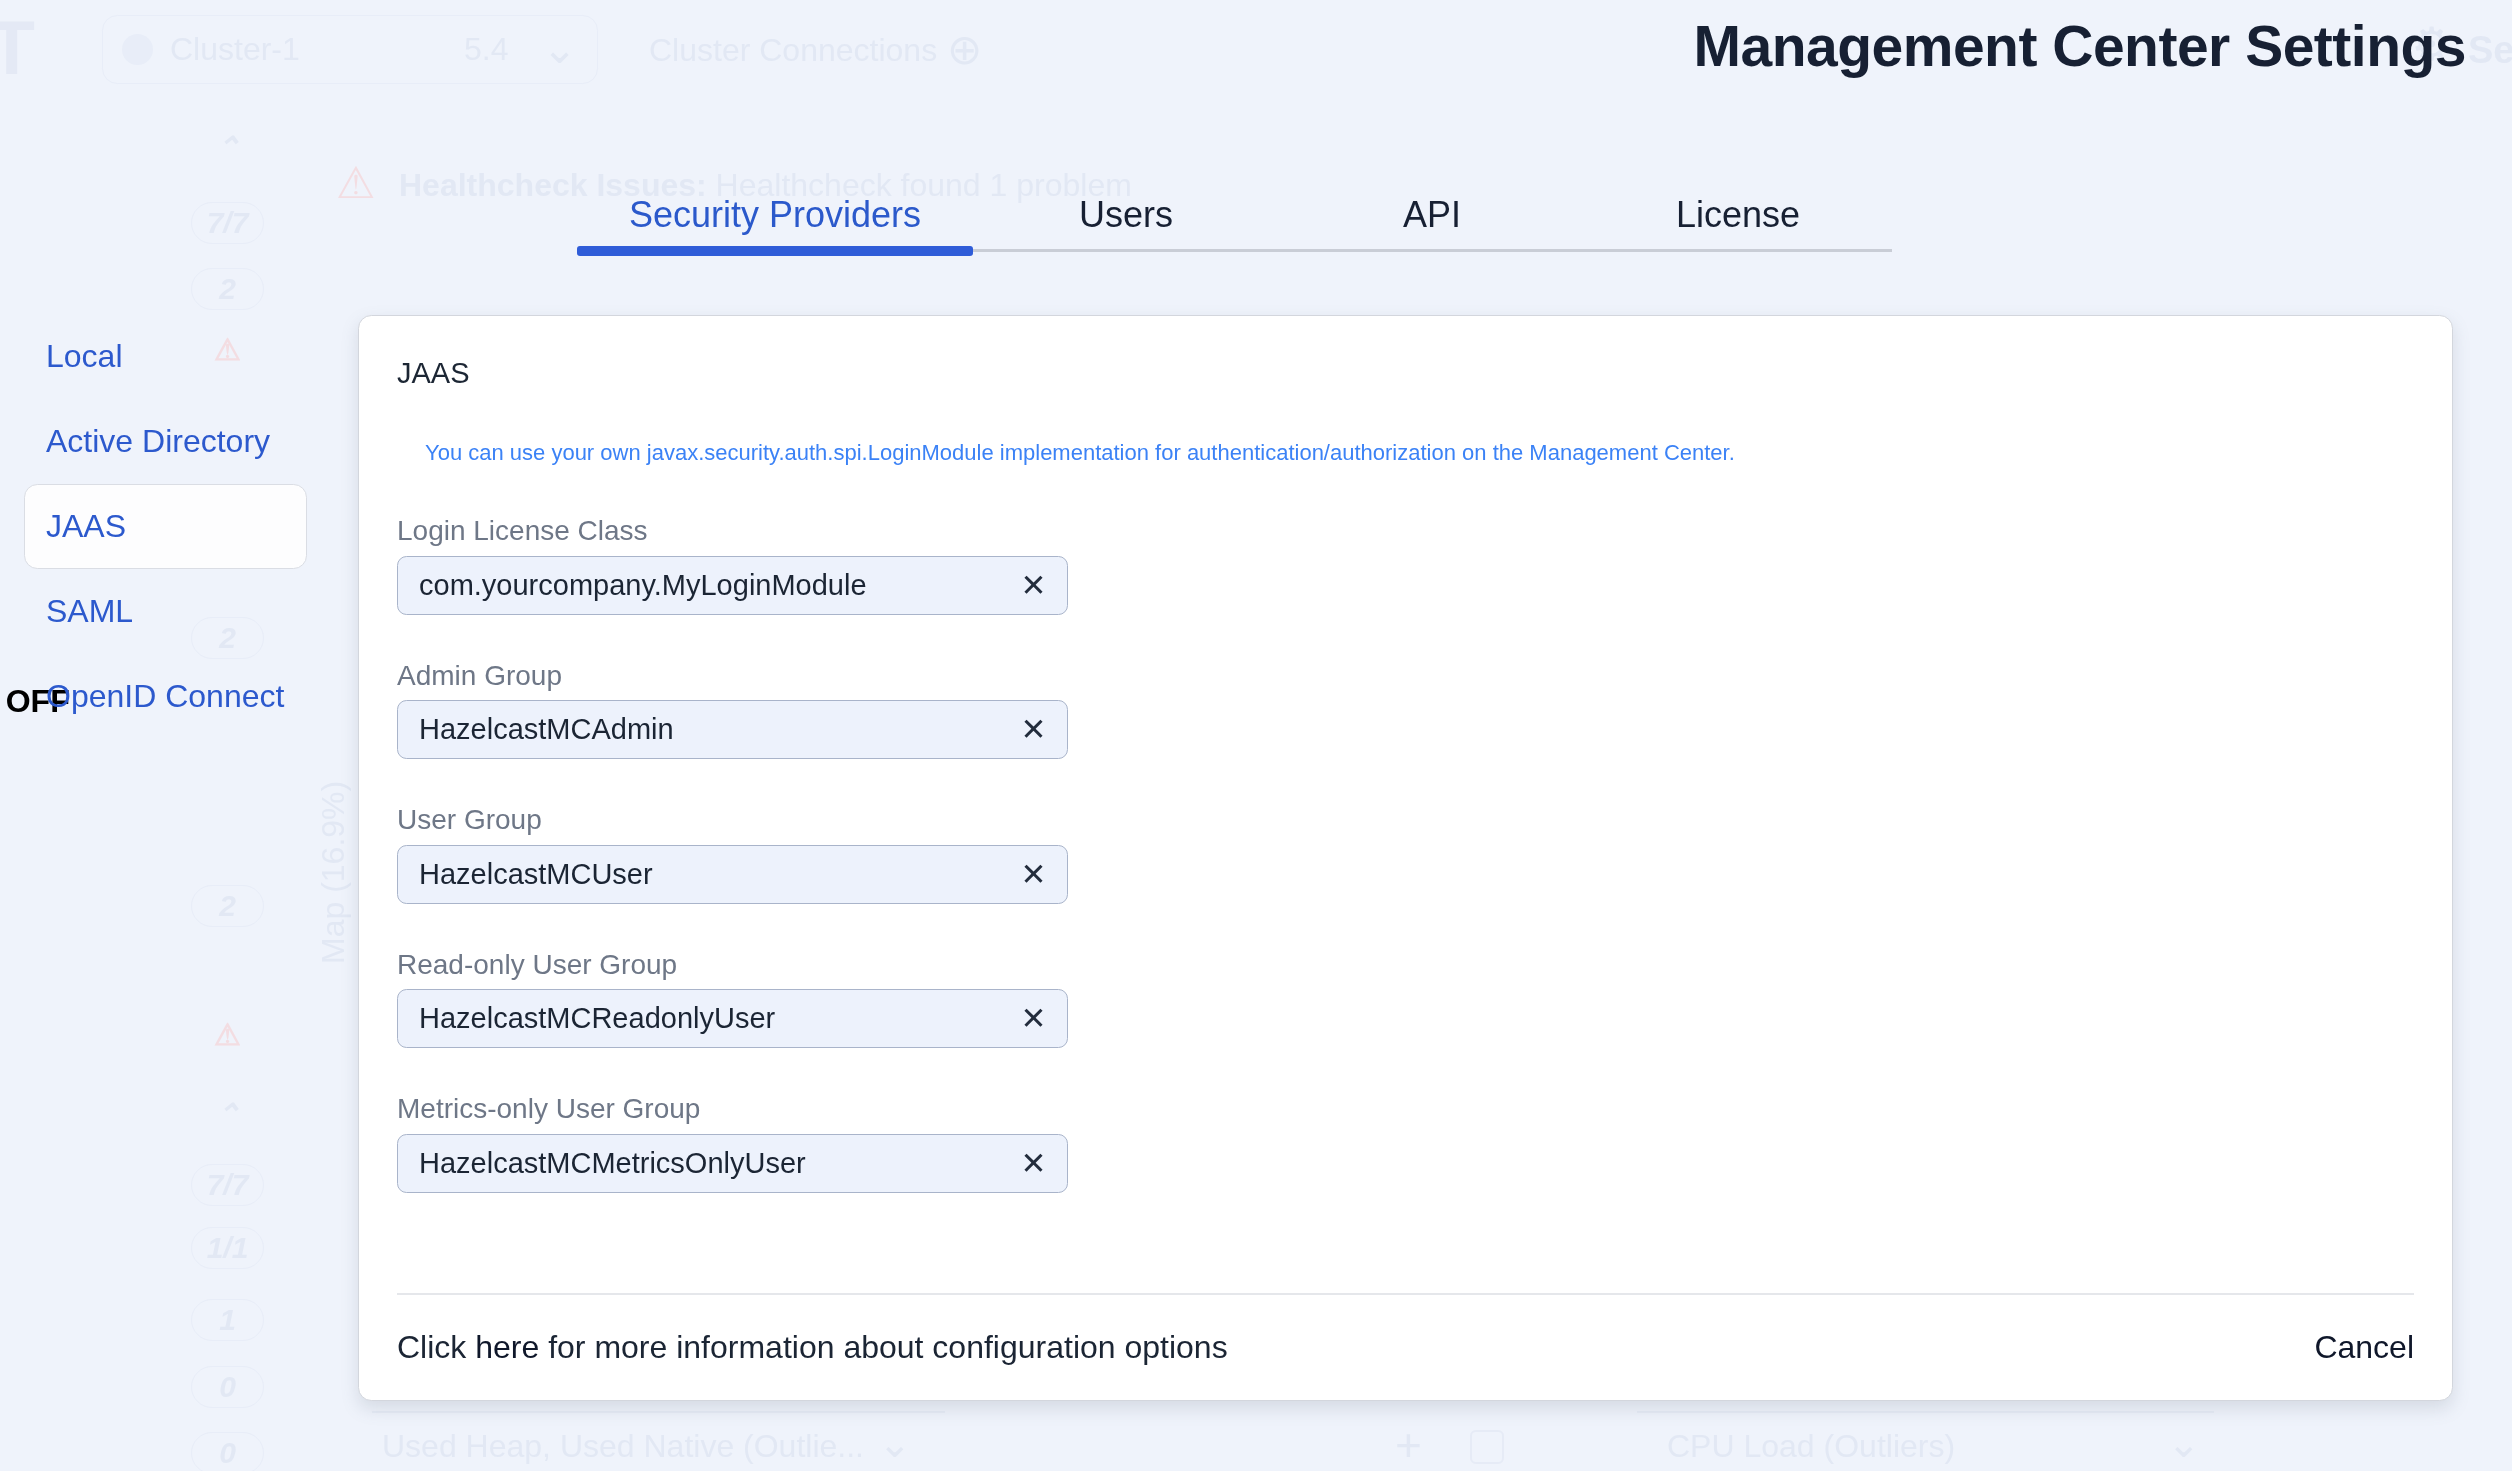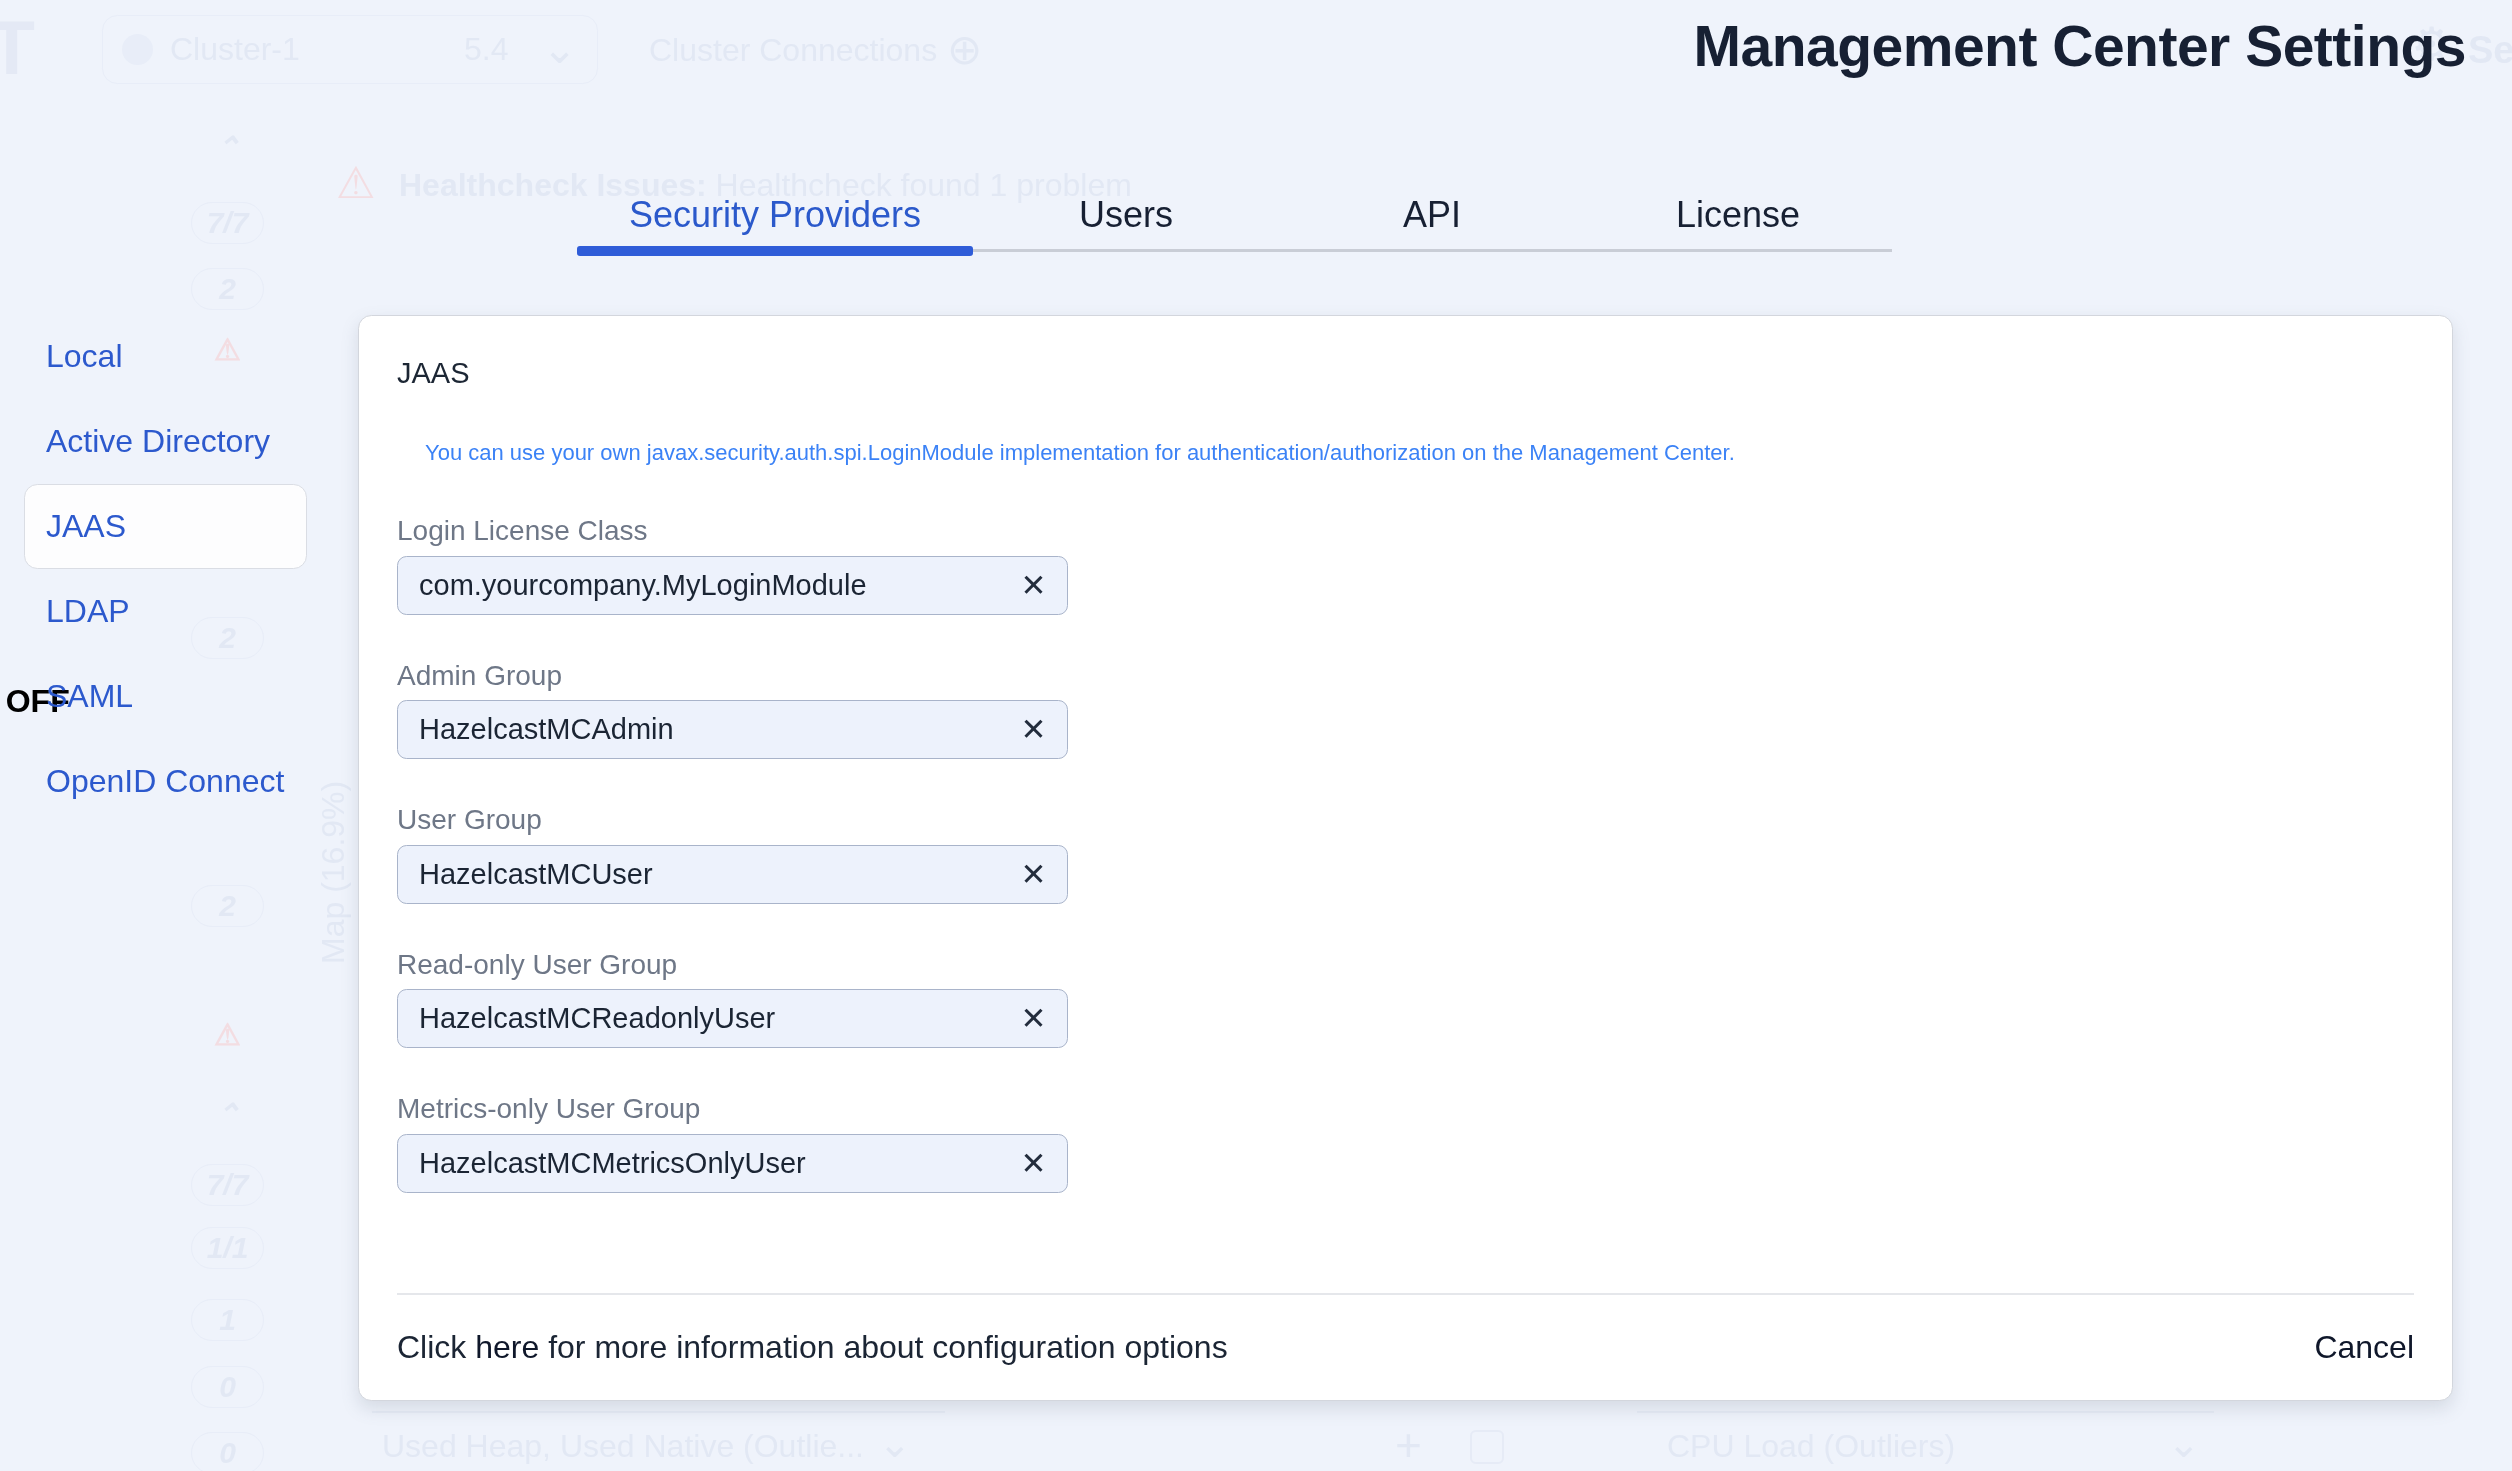--- a/index.html
+++ b/index.html
@@ -168,21 +168,20 @@
     <div class="tab tab-0 active">Security Providers</div>
     <div class="tab tab-1">Users</div>
     <div class="tab tab-2">API</div>
     <div class="tab tab-3">License</div>
   </div>
 
   <nav class="side-nav">
     <div class="side-item">Local</div>
     <div class="side-item">Active Directory</div>
     <div class="side-item active">JAAS</div>
-    <div class="side-item">LDAP</div>
     <div class="side-item">SAML</div>
     <div class="side-item">OpenID Connect</div>
   </nav>
 
   <section class="card">
     <div class="card-heading">JAAS</div>
     <div class="card-desc">You can use your own javax.security.auth.spi.LoginModule implementation for authentication/authorization on the Management Center.</div>
 
     <div class="field">
       <div class="field-label">Login License Class</div>

